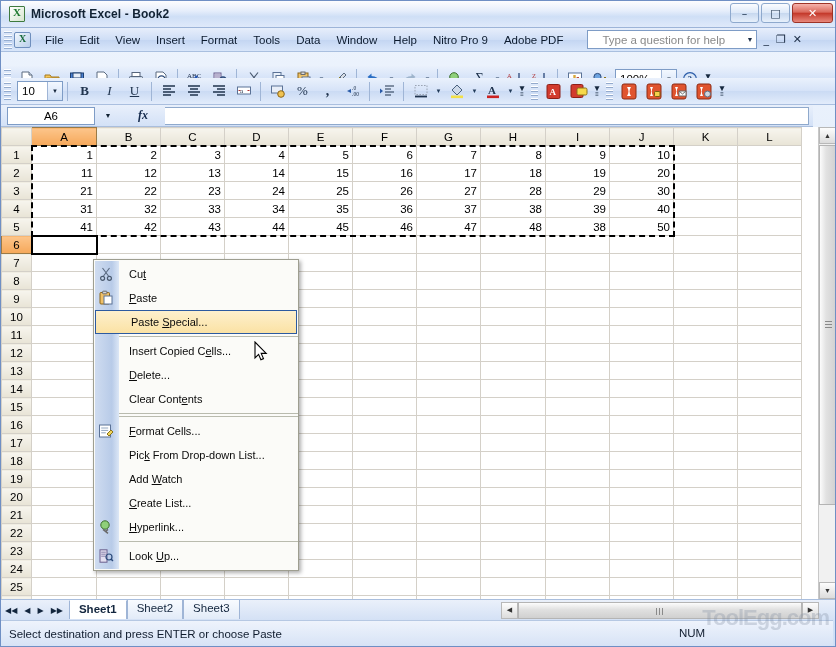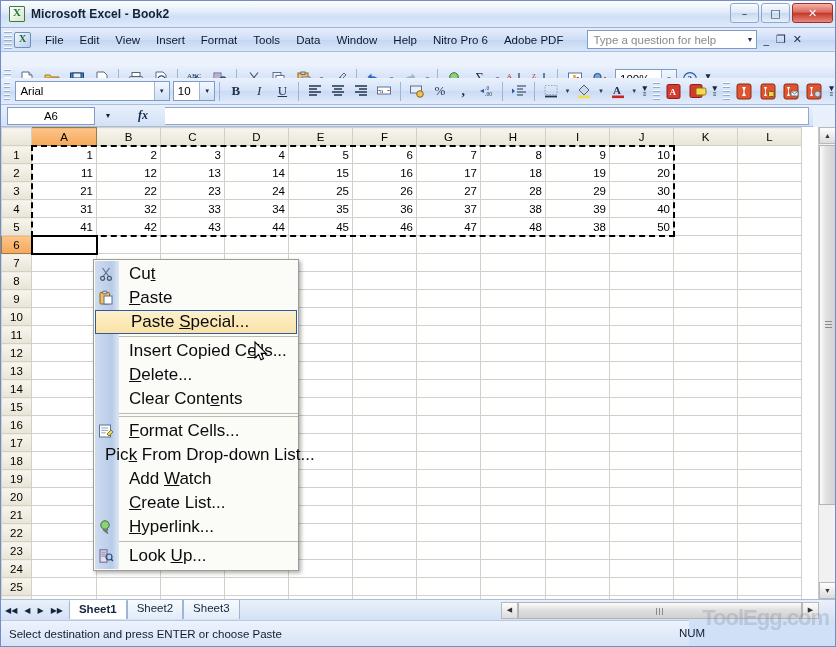--- a/index.html
+++ b/index.html
@@ -63,21 +63,21 @@
     width:17px;height:16px;margin-right:6px;border:1px solid #6f8fbd;border-radius:2px;
     background:linear-gradient(135deg,#f2f7ff,#b9cfe9);position:relative;
   }
   .menu-xlicon::after{content:"X";position:absolute;left:0;right:0;top:0;
     text-align:center;font:bold 10px "Liberation Serif",serif;color:#18693a;}
   .mi{ padding:3px 8px; font-size:11.5px; color:#0b1a2e; cursor:default; white-space:nowrap;}
   .helpbox{
     margin-left:16px;width:170px;height:19px;background:#fff;border:1px solid #7e9cc6;
     display:flex;align-items:center;
   }
-  .helpbox span{ padding-left:5px; color:#8a8a8a; font-size:11.5px;}
+  .helpbox span{ padding-left:14px; color:#8a8a8a; font-size:11.5px;}
   .helpbox .arw{margin-left:auto;margin-right:3px;font-size:7px;color:#1d2f48;}
   .mb-btns{margin-left:6px;display:flex;gap:7px;align-items:center;padding-right:6px;}
   .mb-btns i{font-style:normal;font-size:11px;color:#1b2c44;font-family:"DejaVu Sans",sans-serif;}
 
   
   .toolbar{
     position:absolute;left:0;width:836px;height:26px;
     background:linear-gradient(180deg,#eaf1fc 0%,#d6e3f8 48%,#cbdbf4 52%,#e2ecfb 100%);
     border-bottom:1px solid #aabfdf; display:flex; align-items:center;
   }
@@ -179,42 +179,42 @@
   .tab.active{background:#fff;font-weight:bold;border-top:1px solid #fff;}
   .hsb{margin-left:auto;display:flex;align-items:center;width:318px;height:17px;margin-right:18px;}
   .hs-arrow{width:17px;height:17px;background:linear-gradient(180deg,#fdfdfd,#dcdcdc);
     border:1px solid #b8b8b8;display:flex;align-items:center;justify-content:center;font-size:7px;color:#333;}
   .hthumb{flex:1;height:17px;background:linear-gradient(180deg,#fcfcfc,#e0e0e0 45%,#d0d0d0);
     border:1px solid #b4b4b4;position:relative;}
   .hthumb::after{content:"";position:absolute;top:5px;left:50%;margin-left:-4px;width:8px;height:7px;
     background:repeating-linear-gradient(90deg,#8a8a8a 0 1px,transparent 1px 3px);}
 
   
-  .statusbar{position:absolute;left:0;top:619px;width:688px;height:26px;
+  .statusbar{position:absolute;left:0;top:619px;width:832px;height:26px;
     background:linear-gradient(180deg,#eef3fc,#d7e3f6);border-top:1px solid #b6c8e3;
     display:flex;align-items:center;}
   .status-text{padding-left:8px;font-size:11.5px;color:#101c2e;}
   .st-num{position:absolute;left:678px;top:6px;font-size:11.5px;color:#101c2e;}
 
   
   .watermark{position:absolute;right:6px;top:604px;font:bold 22px "Liberation Sans",sans-serif;
     color:rgba(125,140,160,.30);letter-spacing:-1px;pointer-events:none;}
 
   
   .ctxmenu{
     position:absolute;left:92px;top:258px;width:206px;
     background:#fbfbf8;border:1px solid #9e9e90;
     box-shadow:2px 2px 4px rgba(0,0,0,.32);
     padding:2px 0 2px 0;
   }
   .ctx-gutter{position:absolute;left:1px;top:1px;bottom:1px;width:24px;
     background:linear-gradient(90deg,#cfdcf0,#b8cbe8 70%,#dce7f6);}
   .ctxitem{position:relative;height:24px;display:flex;align-items:center;z-index:2;}
   .ctxicon{width:24px;height:24px;display:flex;align-items:center;justify-content:center;}
-  .ctxlabel{padding-left:11px;font-size:17px;color:#0b0b0b;white-space:nowrap;}
+  .ctxlabel{padding-left:11px;font-size:11px;color:#0b0b0b;white-space:nowrap;}
   .ctxlabel u{text-decoration:underline;}
   .ctxitem.hl{
     background:linear-gradient(180deg,#fdf0cd,#fbe2a4);
     border:1px solid #2c5aa0;height:24px;margin:0 1px;
   }
   .ctxsep{height:1px;background:#b9bbae;margin:2px 0 2px 25px;z-index:2;position:relative;}
 
   
   .cursor{position:absolute;left:253px;top:340px;width:14px;height:21px;z-index:20;}
 </style>
@@ -244,21 +244,21 @@
     <div class="menu-xlicon"></div>
     <div class="mi">File</div>
     <div class="mi">Edit</div>
     <div class="mi">View</div>
     <div class="mi">Insert</div>
     <div class="mi">Format</div>
     <div class="mi">Tools</div>
     <div class="mi">Data</div>
     <div class="mi">Window</div>
     <div class="mi">Help</div>
-    <div class="mi">Nitro Pro 6</div>
+    <div class="mi">Nitro Pro 9</div>
     <div class="mi">Adobe PDF</div>
     <div class="helpbox">
       <span>Type a question for help</span>
       <span class="arw">▼</span>
     </div>
     <div class="mb-btns">
       <i>_</i>
       <i>❐</i>
       <i>✕</i>
     </div>
@@ -424,24 +424,20 @@
       <svg width="16" height="16" viewBox="0 0 16 16">
           <circle cx="8" cy="8" r="6.4" fill="#d9e6f7" stroke="#2b5ca8" stroke-width="1.2"></circle>
           <text x="5.6" y="11.4" font-size="9" font-family="Liberation Serif" font-weight="bold" fill="#1b3f7a">?</text>
         </svg>
       </div>
     <div class="ovf"><b>▾</b>≡</div>
   </div>
 
   <div class="toolbar" id="tb2">
     <div class="tb-grip"></div>
-    <div class="fontbox">
-      <div class="cbtext">Arial</div>
-      <div class="cbarw">▼</div>
-    </div>
     <div class="sizebox">
       <div class="cbtext">10</div>
       <div class="cbarw">▼</div>
     </div>
 
     <div class="sep"></div>
 
     <div class="tbtn" style="font:bold 13px 'Liberation Serif',serif">B</div>
     <div class="tbtn" style="font:italic 13px 'Liberation Serif',serif">I</div>
     <div class="tbtn" style="font:13px 'Liberation Serif',serif;text-decoration:underline">U</div>

